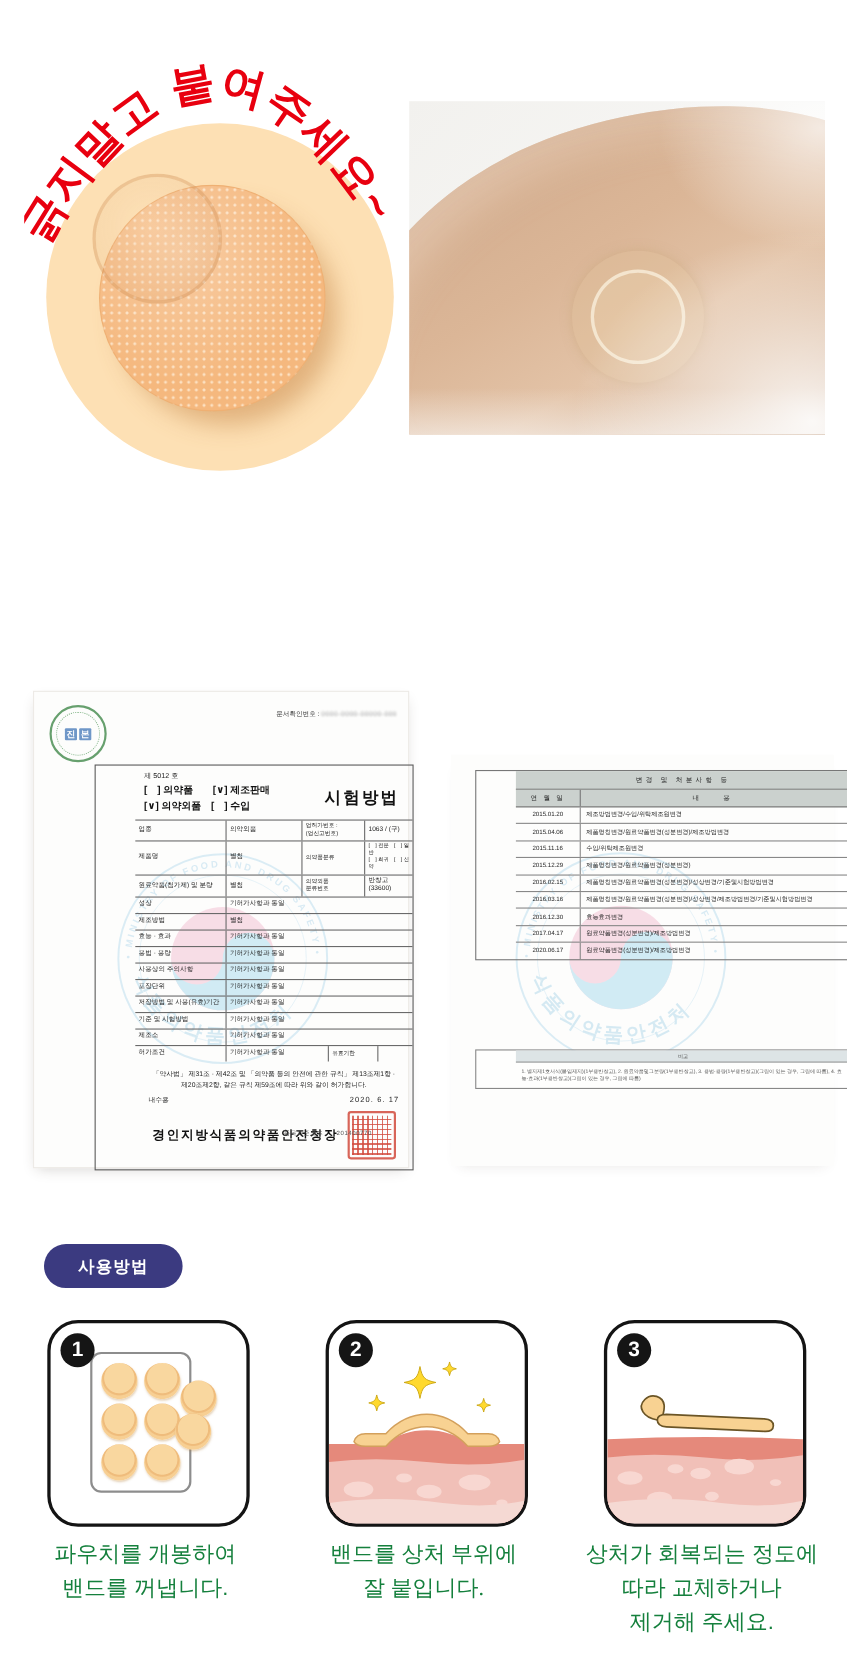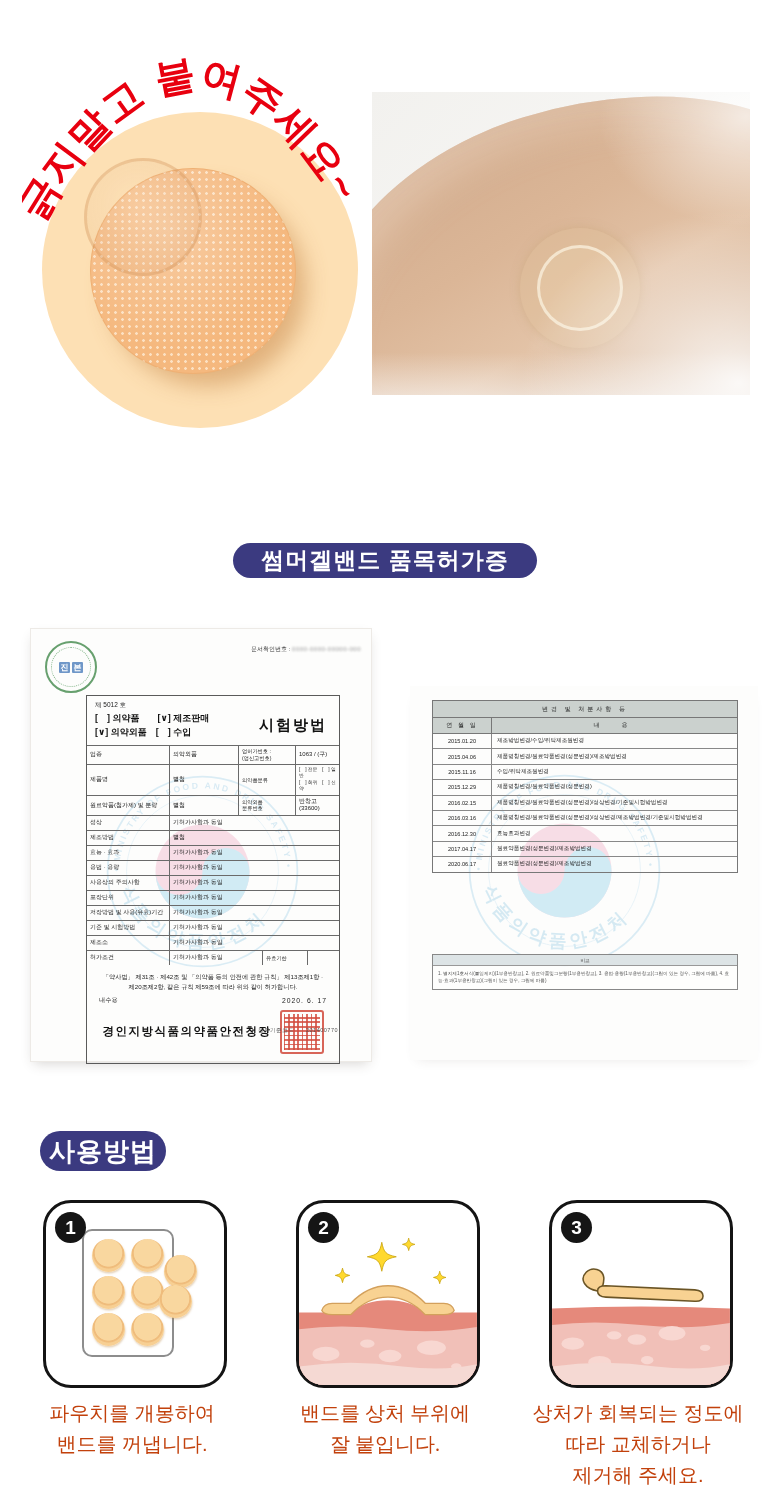--- a/index.html
+++ b/index.html
@@ -34,31 +34,31 @@
     border:3px solid rgba(250,240,222,.75);background:rgba(236,210,175,.35);}
   #arm-photo .fade{position:absolute;inset:0;
     background:radial-gradient(ellipse at 97% 96%, rgba(255,255,255,.9), transparent 42%),
                radial-gradient(ellipse at 99% 8%, rgba(255,255,255,.7), transparent 28%),
                linear-gradient(to bottom, rgba(255,255,255,0) 86%, rgba(250,249,248,.55) 100%);}
 
   
   .navy-pill{position:absolute;background:#3b3a80;color:#fff;border-radius:20px;
     display:flex;align-items:center;justify-content:center;font-weight:bold;letter-spacing:1px;}
   #banner{left:233px;top:543px;width:304px;height:35px;font-size:23px;border-radius:18px;}
-  #usage-badge{left:40px;top:1131px;width:126px;height:40px;font-size:26px;}
+  #usage-badge{left:40px;top:1131px;width:126px;height:40px;font-size:15px;}
 
   
   .page-scan{position:absolute;background:#fdfdfc;}
   #page-left{left:30px;top:628px;width:340px;height:432px;border:1px solid #edeae6;
     box-shadow:0 5px 12px -4px rgba(60,50,40,.22);}
   #page-right{left:410px;top:686px;width:348px;height:374px;box-shadow:0 6px 12px -8px rgba(60,50,40,.15);}
   .wm{position:absolute;width:235px;height:235px;opacity:.5;z-index:0;pointer-events:none;}
   #page-left .wm{left:54px;top:125px;}
   #page-right .wm{left:37px;top:67px;}
-  .scan-content{position:relative;z-index:1;}
+  .scan-content{position:relative;z-index:1;padding-left:36px;}
 
   
   .stamp{position:absolute;left:14px;top:12px;width:48px;height:48px;border:2px solid #67a06e;
     border-radius:50%;display:flex;flex-direction:column;align-items:center;justify-content:center;z-index:1;}
   .stamp::before{content:"";position:absolute;inset:4px;border:1px dotted #8ab98f;border-radius:50%;}
   .stamp .chars{display:flex;gap:2px;}
   .stamp .ch{width:11px;height:11px;background:#6f97c8;color:#fff;font-size:8px;font-weight:bold;
     display:flex;align-items:center;justify-content:center;border-radius:1px;}
 
   .docnum{position:absolute;right:10px;top:16px;font-size:6px;color:#333;z-index:1;}
@@ -120,21 +120,21 @@
   #box1{left:43px;} #box2{left:296px;} #box3{left:549px;}
   .step-num{position:absolute;left:9px;top:9px;width:31px;height:31px;border-radius:50%;background:#151515;
     color:#fff;font-size:19px;font-weight:bold;display:flex;align-items:center;justify-content:center;z-index:2;}
   .pouch{position:absolute;left:36px;top:26px;width:88px;height:124px;border:2px solid #8d8d8d;
     border-radius:10px;background:#fff;}
   .pill{position:absolute;width:33px;height:33px;border-radius:50%;
     background:radial-gradient(circle at 50% 42%, #f9d79f 0 53%, #efbc7c 56% 60%, #f7cf93 64% 100%);
     box-shadow:.5px 1.5px 2px rgba(180,130,60,.35);}
   .step-svg{position:absolute;inset:0;width:100%;height:100%;}
   .caption{position:absolute;top:1398px;width:240px;text-align:center;font-size:20px;line-height:1.55;
-    color:#c2410c;white-space:pre-line;}
+    color:#15803d;white-space:pre-line;}
   #cap1{left:12px;} #cap2{left:265px;font-family:Liberation Serif, serif;} #cap3{left:518px;}
 </style>
 </head>
 <body>
 
 <div id="page">
 
   <svg id="hero-arc" viewBox="0 0 348 190">
     <path id="arcP" d="M 16,168 Q 176,-112 334,178" fill="none"></path>
     <text font-size="40" font-weight="bold" fill="#e8000f" letter-spacing="1" font-family="Liberation Sans, DejaVu Sans, sans-serif">
@@ -146,21 +146,20 @@
     <div class="dotted"></div>
     <div class="gel-ring"></div>
   </div>
 
   <div id="arm-photo">
     <div class="arm"></div>
     <div class="patch"></div>
     <div class="fade"></div>
   </div>
 
-  <div id="banner" class="navy-pill">썸머겔밴드 품목허가증</div>
 
   <div id="page-left" class="page-scan">
     <svg class="wm" viewBox="0 0 240 260">
       <circle cx="120" cy="130" r="105" fill="none" stroke="#b9dcee" stroke-width="2"></circle>
       <circle cx="120" cy="130" r="84" fill="none" stroke="#cfe7f3" stroke-width="1"></circle>
       <circle cx="120" cy="130" r="52" fill="#f3bfd2"></circle>
       <path d="M68,130 A52,52 0 0 0 172,130 A26,26 0 0 0 120,130 A26,26 0 0 1 68,130 Z" fill="#a7dbee"></path>
       <path id="wmT1" d="M 28,130 A 92,92 0 0 1 212,130" fill="none"></path>
       <text font-size="9.5" letter-spacing="2.5" fill="#b5d9ec" font-weight="bold">
         <textPath href="#wmT1">•  MINISTRY  OF  FOOD  AND  DRUG  SAFETY  •</textPath>

